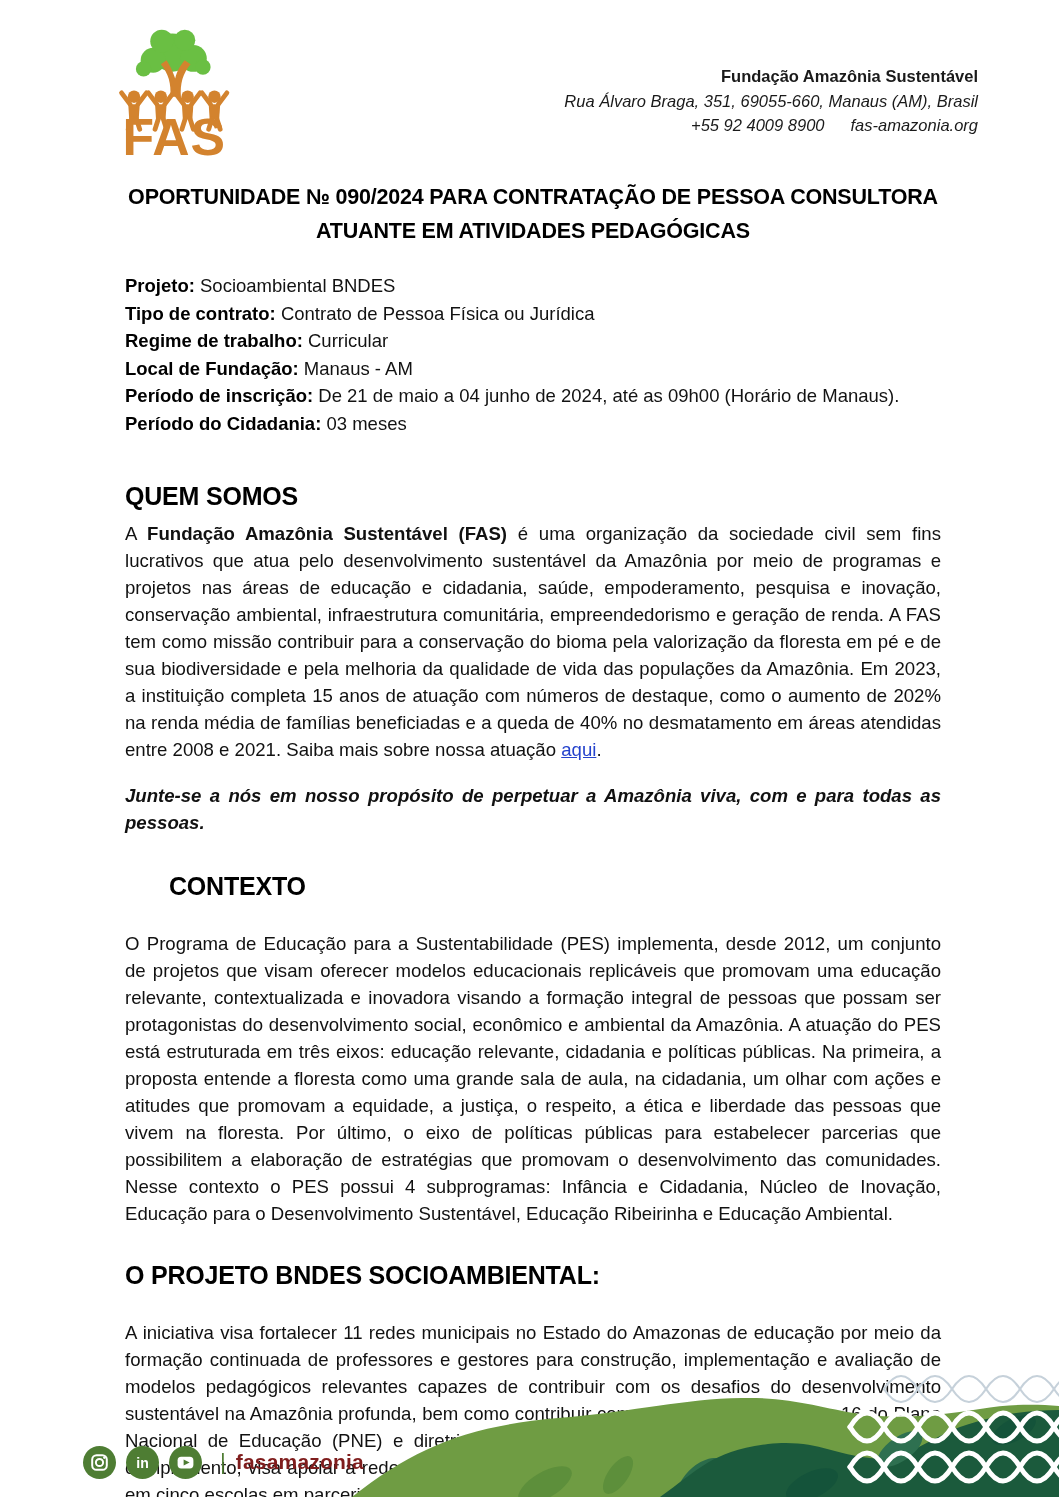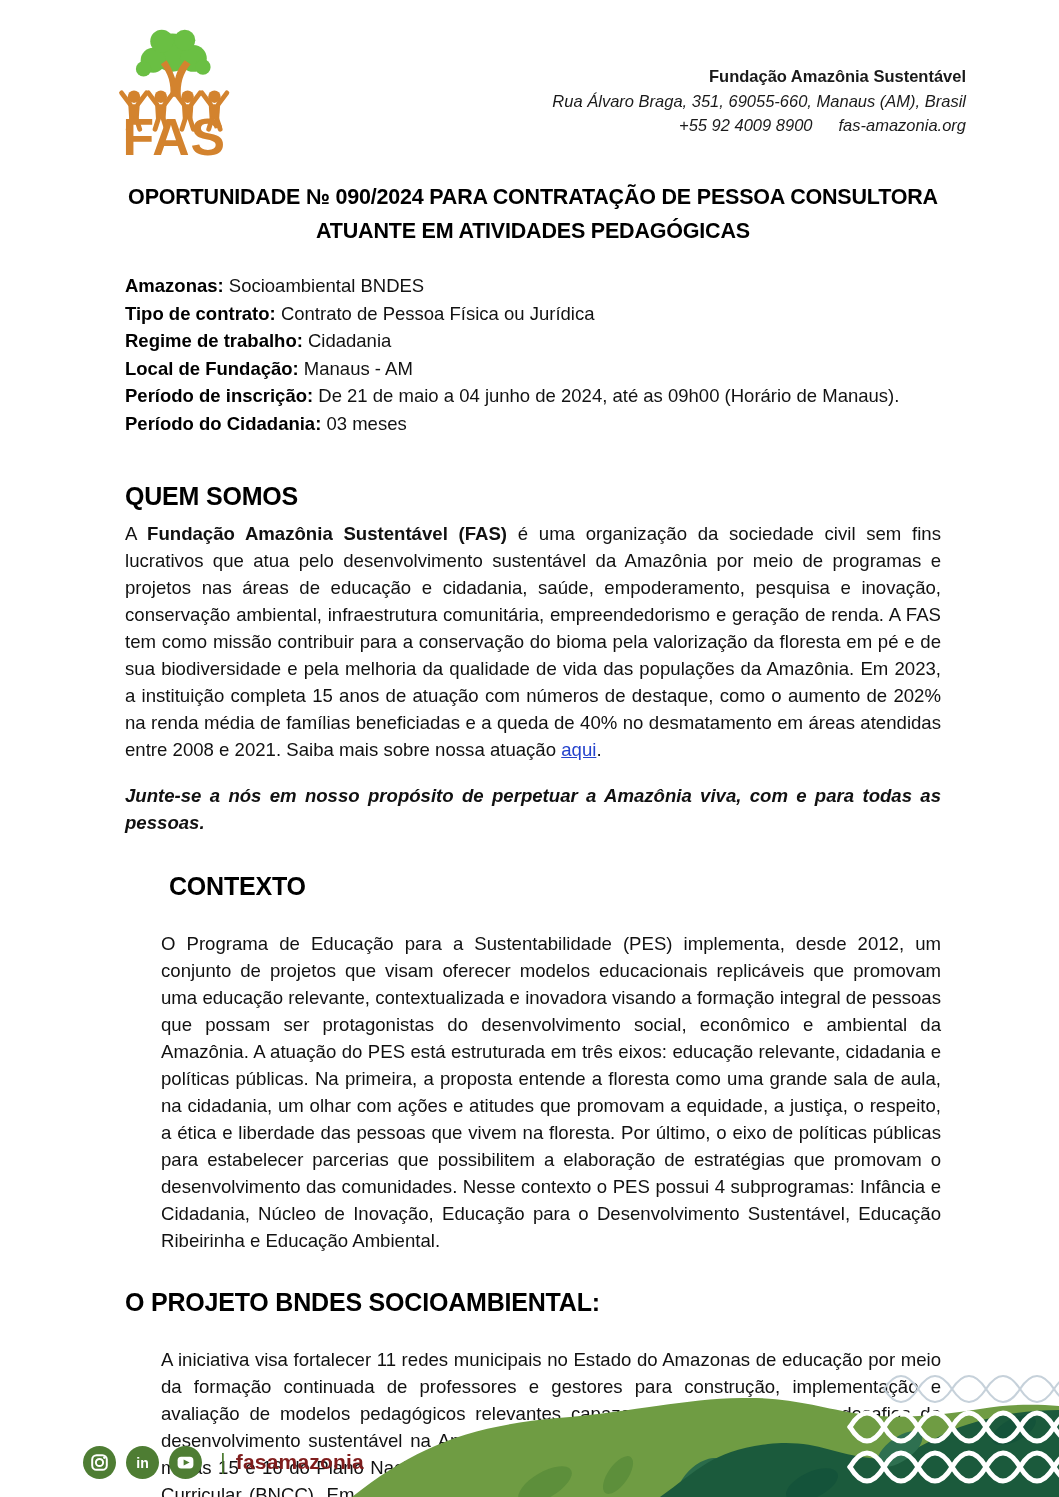--- a/index.html
+++ b/index.html
@@ -8,21 +8,21 @@
     width:1059px;height:1497px;
     margin:0 auto;
     background:#ffffff;
     font-family:"Liberation Sans",sans-serif;
     color:#121212;
     overflow:hidden;
   }
   
   .logo{position:absolute;left:116px;top:22px;width:126px;height:136px;}
   .contact{
-    position:absolute;right:93px;top:64px;
+    position:absolute;right:81px;top:64px;
     text-align:right;font-size:16.5px;line-height:24.5px;color:#1a1a1a;
   }
   .contact .org{font-weight:bold;font-style:normal;}
   .contact .line{font-style:italic;font-weight:500;}
   .contact .gap{display:inline-block;width:26px;}
   
   .content{position:absolute;left:125px;top:180px;width:816px;}
   .doc-title{
     text-align:center;font-weight:800;font-size:21.5px;line-height:34px;
     letter-spacing:-0.2px;color:#000;
@@ -33,21 +33,21 @@
     margin-top:0;font-weight:800;font-size:25px;color:#000;letter-spacing:-0.2px;
   }
   .h-quem{margin-top:44px;}
   .h-contexto{margin-top:36px;margin-left:44px;}
   .h-bndes{margin-top:34px;}
   p.body{
     margin:0;margin-top:9px;
     font-size:18.6px;line-height:27px;
     text-align:justify;text-justify:inter-word;color:#111;
   }
-  p.spaced{margin-top:29px;margin-left:36px;}
+  p.spaced{margin-top:29px;}
   .motto{
     margin-top:19px;font-weight:bold;font-style:italic;
     font-size:18.6px;line-height:27px;text-align:justify;color:#111;
   }
   a.doc-link{color:#2442cc;text-decoration:underline;cursor:pointer;}
   
   .footer-art{position:absolute;left:0;bottom:0;width:1059px;height:170px;pointer-events:none;}
   .social-bar{
     position:absolute;left:83px;bottom:18px;height:34px;
     display:flex;align-items:center;gap:10px;
@@ -111,23 +111,23 @@
   </div>
 
   <div class="content">
 
     <div class="doc-title">
       <div>OPORTUNIDADE № 090/2024 PARA CONTRATAÇÃO DE PESSOA CONSULTORA</div>
       <div>ATUANTE EM ATIVIDADES PEDAGÓGICAS</div>
     </div>
 
     <div class="details">
-      <div><b>Amazonas:</b><span> Socioambiental BNDES</span></div>
+      <div><b>Projeto:</b><span> Socioambiental BNDES</span></div>
       <div><b>Tipo de contrato:</b><span> Contrato de Pessoa Física ou Jurídica</span></div>
-      <div><b>Regime de trabalho:</b><span> Cidadania</span></div>
+      <div><b>Regime de trabalho:</b><span> Curricular</span></div>
       <div><b>Local de Fundação:</b><span> Manaus - AM</span></div>
       <div><b>Período de inscrição:</b><span> De 21 de maio a 04 junho de 2024, até as 09h00 (Horário de Manaus).</span></div>
       <div><b>Período do Cidadania:</b><span> 03 meses</span></div>
     </div>
 
     <div class="sec-heading h-quem">QUEM SOMOS</div>
     <p class="body"><span>A </span><b>Fundação Amazônia Sustentável (FAS)</b><span> é uma organização da sociedade civil sem fins lucrativos que atua pelo desenvolvimento sustentável da Amazônia por meio de programas e projetos nas áreas de educação e cidadania, saúde, empoderamento, pesquisa e inovação, conservação ambiental, infraestrutura comunitária, empreendedorismo e geração de renda. A FAS tem como missão contribuir para a conservação do bioma pela valorização da floresta em pé e de sua biodiversidade e pela melhoria da qualidade de vida das populações da Amazônia. Em 2023, a instituição completa 15 anos de atuação com números de destaque, como o aumento de 202% na renda média de famílias beneficiadas e a queda de 40% no desmatamento em áreas atendidas entre 2008 e 2021. Saiba mais sobre nossa atuação </span><a class="doc-link">aqui</a><span>.</span></p>
 
     <p class="motto">Junte-se a nós em nosso propósito de perpetuar a Amazônia viva, com e para todas as pessoas.</p>
 

